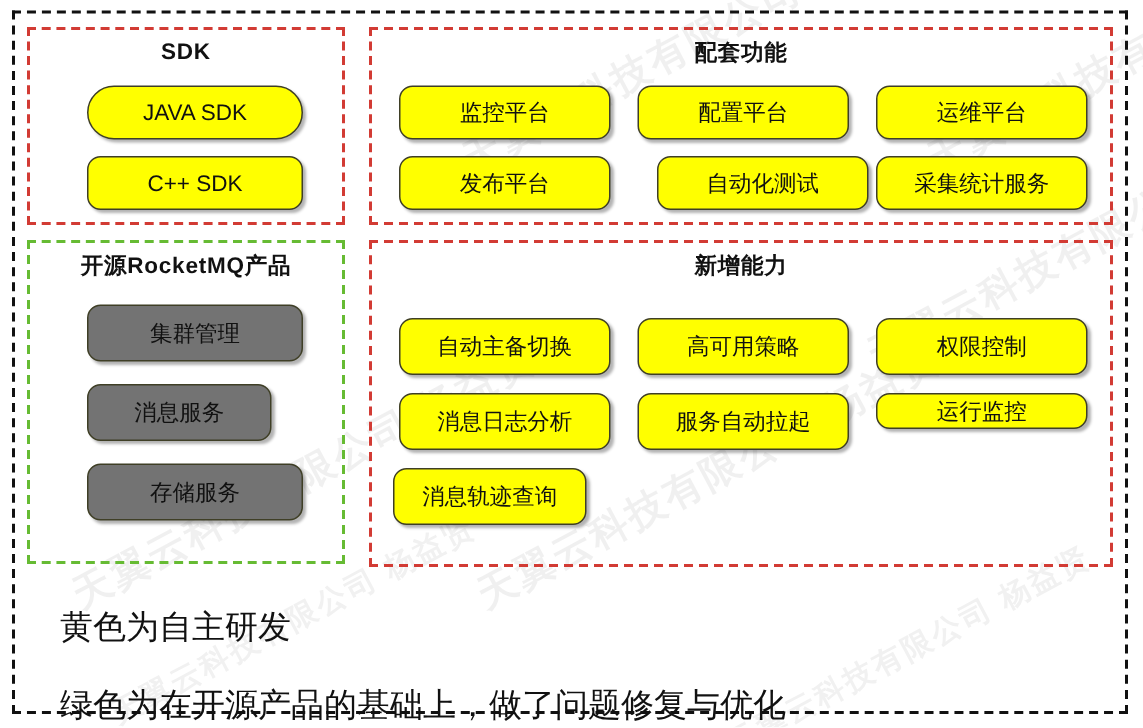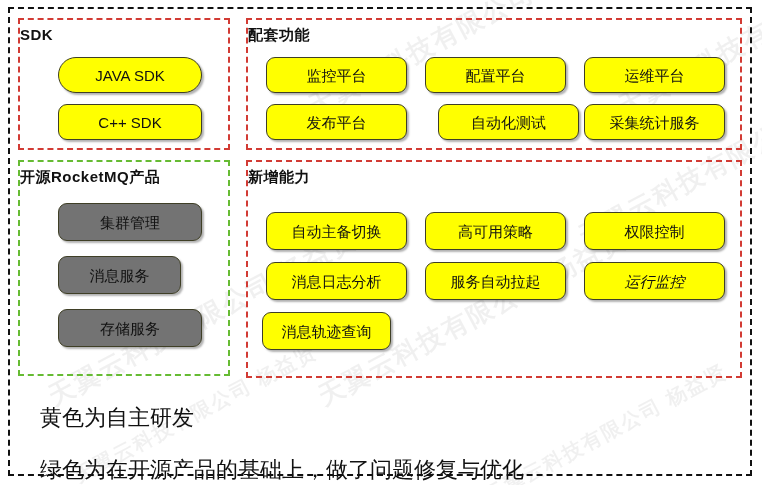--- a/index.html
+++ b/index.html
@@ -70,21 +70,21 @@
     z-index: 2;
   }
   .group.red   { border: 2px dashed #d23b34; }
   .group.green { border: 2px dashed #66bb33; }
 
   .group-title {
     position: absolute;
     top: 6px;
     left: 0;
     width: 100%;
-    text-align: left;
+    text-align: center;
     font-size: 15px;
     font-weight: bold;
     color: #111111;
     letter-spacing: 0.5px;
     z-index: 3;
   }
 
   
   #grp-sdk      { left: 18px;  top: 18px;  width: 212px; height: 132px; }
   #grp-support  { left: 246px; top: 18px;  width: 496px; height: 132px; }
@@ -126,21 +126,21 @@
   #n-cluster { left: 58px; top: 203px; width: 144px; height: 38px; }
   #n-msgsvc  { left: 58px; top: 256px; width: 123px; height: 38px; }
   #n-storage { left: 58px; top: 309px; width: 144px; height: 38px; }
 
   
   #c-switch  { left: 266px; top: 212px; width: 141px; height: 38px; }
   #c-ha      { left: 425px; top: 212px; width: 141px; height: 38px; }
   #c-perm    { left: 584px; top: 212px; width: 141px; height: 38px; }
   #c-loganal { left: 266px; top: 262px; width: 141px; height: 38px; }
   #c-autoup  { left: 425px; top: 262px; width: 141px; height: 38px; }
-  #c-runmon  { left: 584px; top: 262px; width: 141px; height: 38px; font-style: italic; }
+  #c-runmon  { left: 584px; top: 262px; width: 141px; height: 24px; }
   #c-trace   { left: 262px; top: 312px; width: 129px; height: 38px; }
 
   
   .legend {
     position: absolute;
     left: 40px;
     z-index: 3;
     font-size: 22px;
     color: #111111;
     white-space: nowrap;

